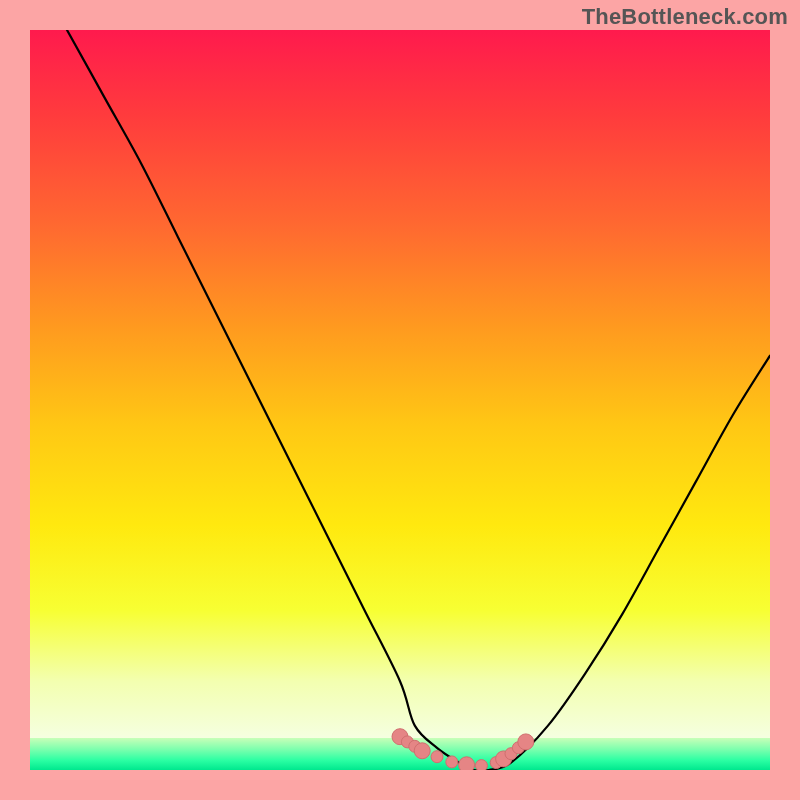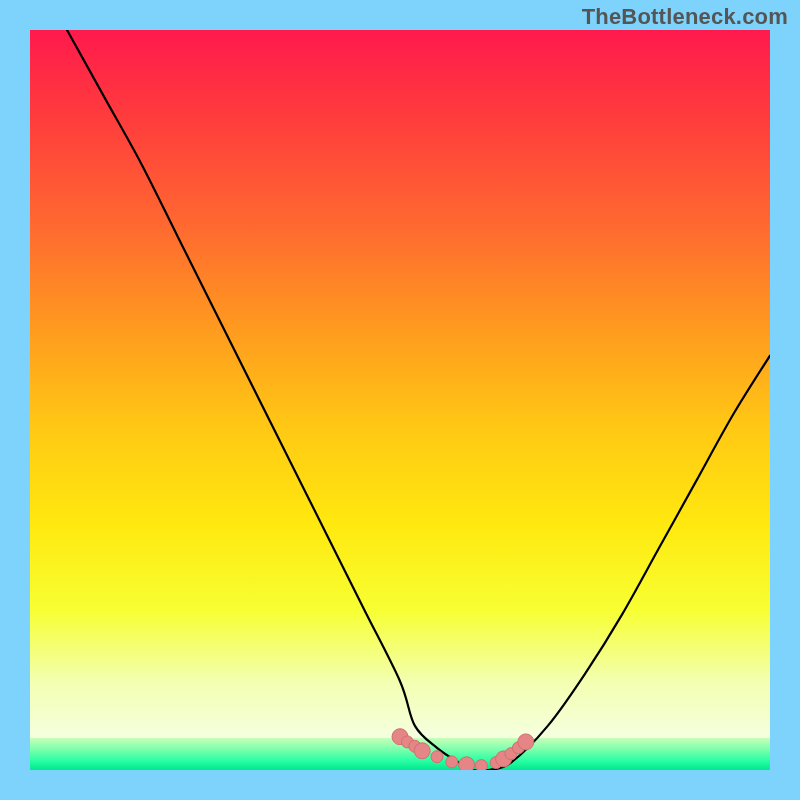--- a/index.html
+++ b/index.html
@@ -8,21 +8,21 @@
     width: 800px;
     height: 800px;
     background: #000;
     overflow: hidden;
     font-family: Arial, Helvetica, sans-serif;
   }
   .frame {
     position: relative;
     width: 800px;
     height: 800px;
-    background: #7dd3fc;
+    background: #fca5a5;
   }
   .watermark {
     position: absolute;
     top: 4px;
     right: 12px;
     color: #555;
     font-size: 22px;
     font-weight: 600;
     letter-spacing: 0.2px;
     user-select: none;

